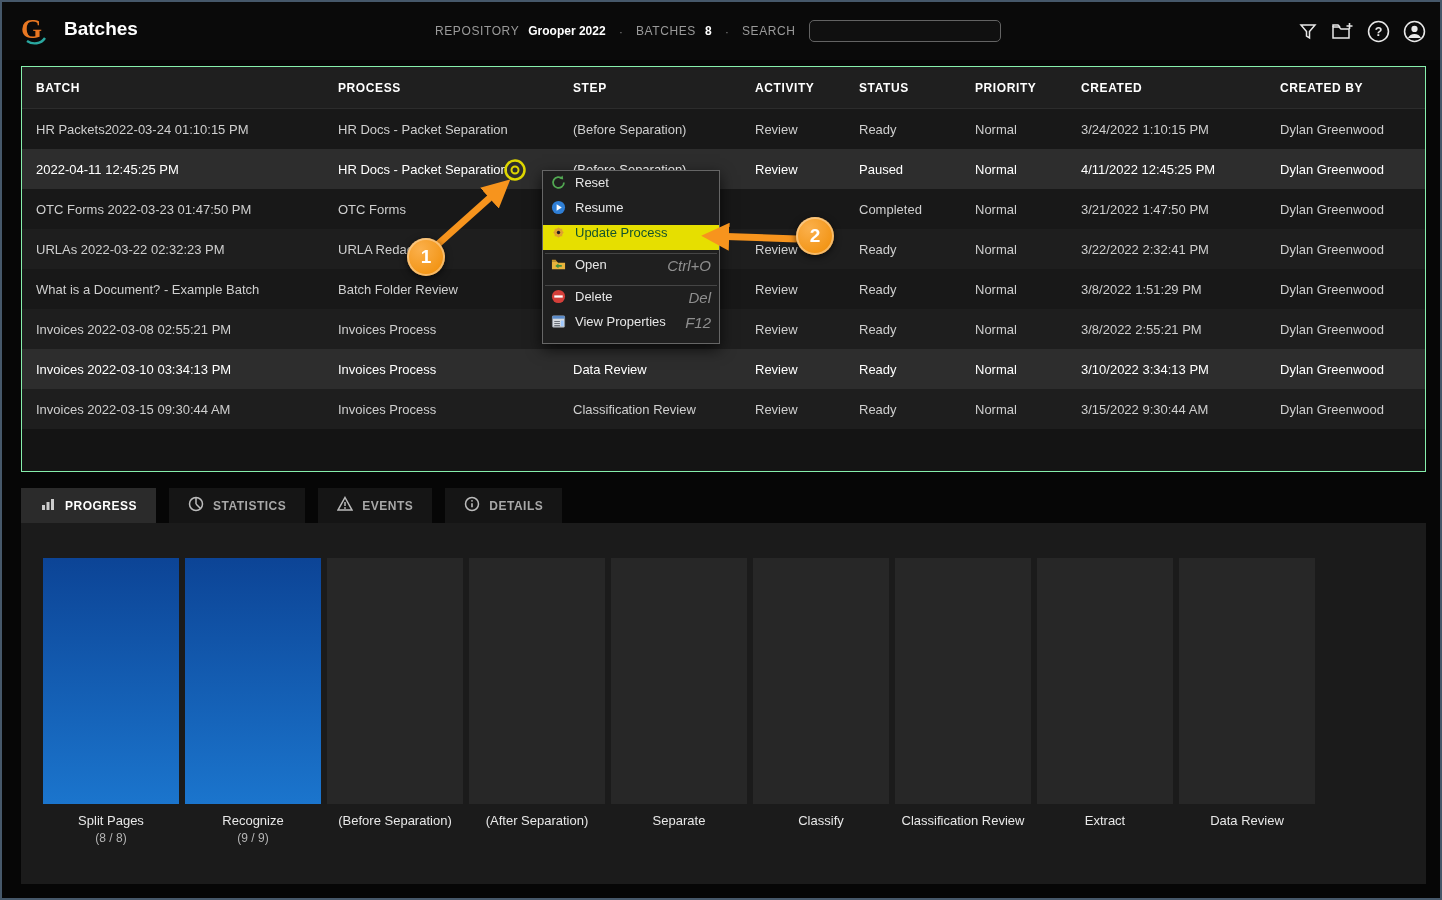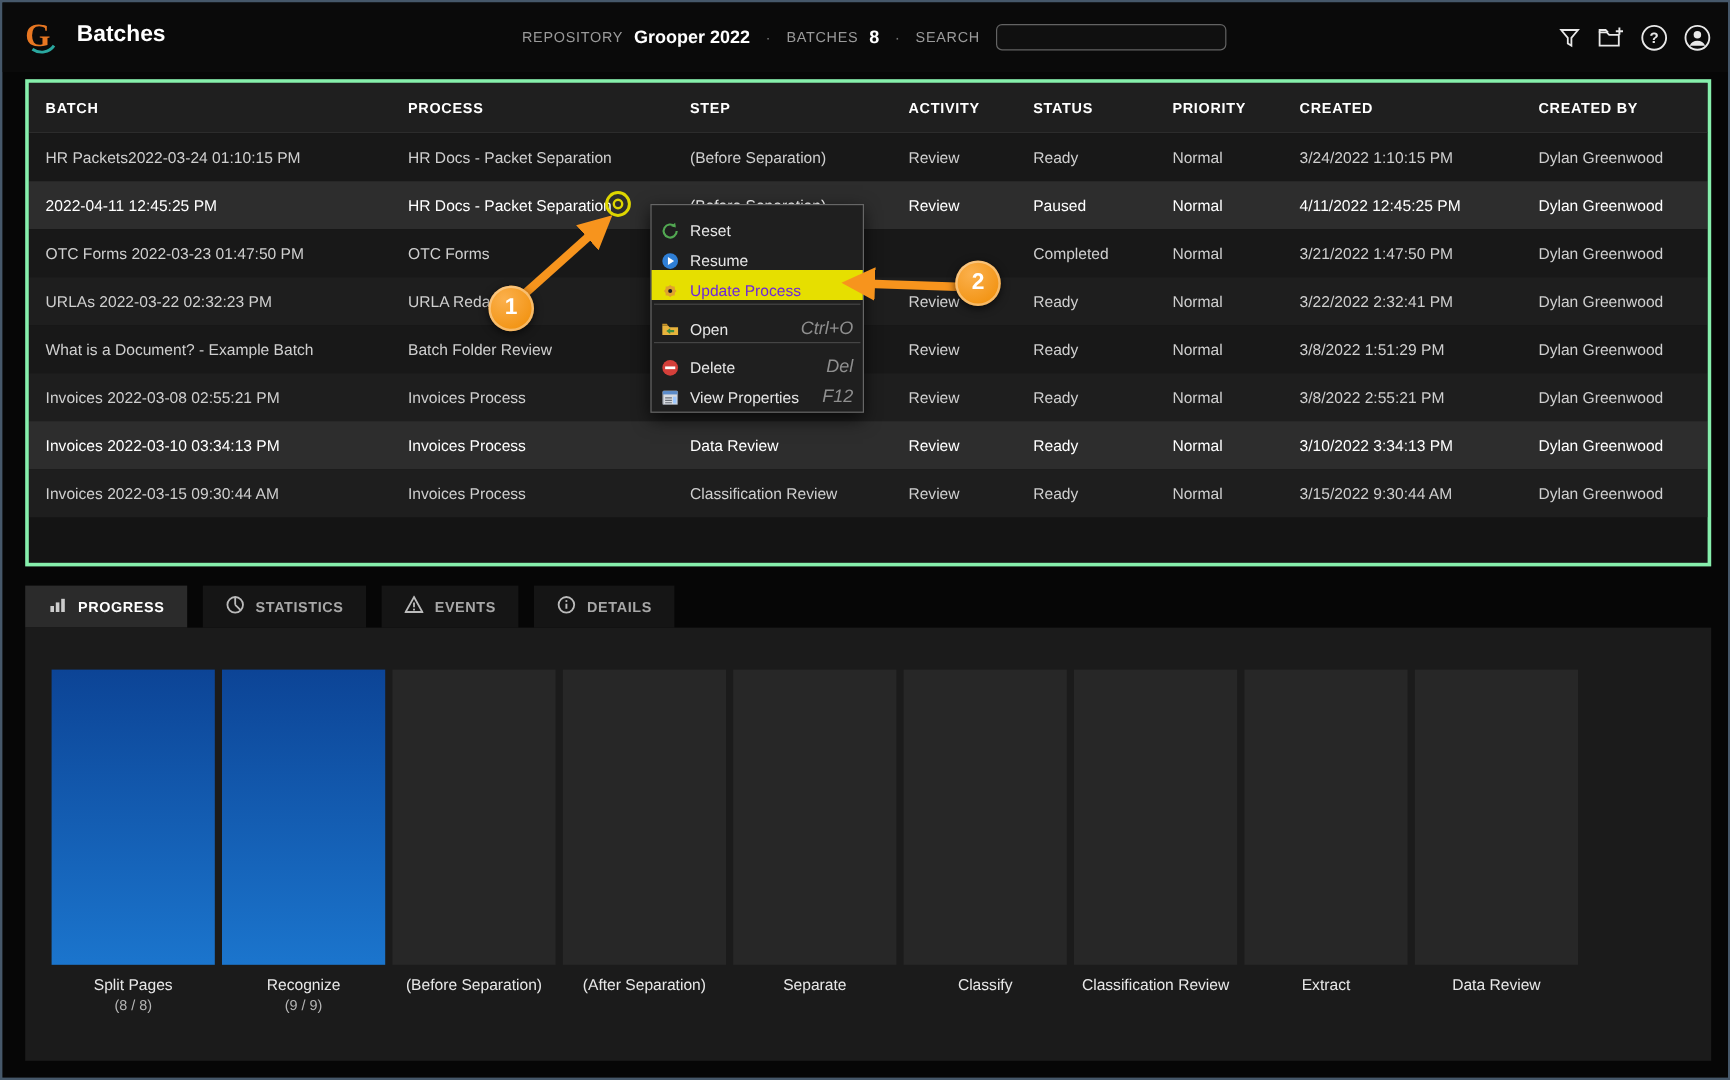--- a/index.html
+++ b/index.html
@@ -6,30 +6,30 @@
   body { background:#000; font-family:"Liberation Sans", sans-serif; }
   .window { position:relative; width:1442px; height:900px; background:#060606;
             border:2px solid #46586a; overflow:hidden; }
 
   
   header { position:absolute; left:0; top:0; width:100%; height:58px; background:#0a0a0a; }
   .logo { position:absolute; left:16px; top:9px; }
   .page-title { position:absolute; left:62px; top:16px; font-size:19px; font-weight:bold; color:#fff; }
   .header-center { position:absolute; left:433px; top:0; height:58px; display:flex; align-items:center; gap:9px; }
   .hlabel { font-size:12px; color:#9a9a9a; letter-spacing:.6px; }
-  .hvalue { font-size:15px; font-weight:bold; color:#fff; }
+  .hvalue { font-size:12px; font-weight:bold; color:#fff; }
   .dot { color:#777; font-size:13px; padding:0 4px; }
   .search-input { width:192px; height:22px; background:#101010; border:1px solid #636363;
                   border-radius:5px; color:#eee; padding:0 8px; font-size:13px; outline:none; margin-left:4px; }
   .header-right { position:absolute; right:14px; top:0; height:58px; display:flex; align-items:center; gap:13px; }
   .hicon { display:flex; align-items:center; cursor:pointer; }
 
   
   .table { position:absolute; left:19px; top:64px; width:1405px; height:406px;
-           background:#141414; border:3px solid #86efac; overflow:hidden; }
+           background:#141414; border:1px solid #86efac; overflow:hidden; }
   .grid-cols { display:grid; grid-template-columns:302px 235px 182px 104px 116px 106px 199px 1fr; align-items:center; }
   .thead { height:42px; background:#1f1f1f; border-bottom:1px solid #2c2c2c; }
   .th { padding-left:14px; font-size:12px; font-weight:bold; color:#fff; letter-spacing:.6px; }
   .tr { height:40px; background:#181818; color:#cfcfcf; font-size:13px; cursor:default; }
   .tr.alt { background:#1e1e1e; }
   .tr.selected { background:#2d2d2d; color:#fff; font-weight:normal; }
   .td { padding-left:14px; white-space:nowrap; overflow:hidden; }
 
   
   .tabs { position:absolute; left:19px; top:486px; display:flex; gap:13px; }
@@ -42,26 +42,26 @@
   .cards { position:absolute; left:22px; top:35px; display:flex; gap:6px; }
   .card-wrap { width:136px; display:flex; flex-direction:column; }
   .card { width:136px; height:246px; background:#272727; }
   .card.filled { background:linear-gradient(180deg,#0c4496 0%,#1b75cd 100%); }
   .card-name { margin-top:9px; text-align:center; font-size:13px; color:#e8e8e8; white-space:nowrap; }
   .card-count { margin-top:3px; text-align:center; font-size:12px; color:#b5b5b5; min-height:15px; }
 
   
   .context-menu { position:absolute; left:540px; top:168px; width:178px; background:#1f1f1f;
                   border:1px solid #666; box-shadow:0 5px 14px rgba(0,0,0,.7); padding:4px 0; z-index:20; }
-  .mi { height:25px; display:flex; align-items:flex-end; padding:0 8px 0 7px; gap:8px; cursor:pointer; }
+  .mi { height:25px; display:flex; align-items:flex-start; padding:0 8px 0 7px; gap:8px; cursor:pointer; }
   .mi-icon { width:17px; display:flex; justify-content:center; align-items:center; }
   .mi-label { flex:1; font-size:13px; color:#e6e6e6; white-space:nowrap; }
   .mi-shortcut { font-size:15px; font-style:italic; color:#8f8f8f; }
   .mi.highlight { background:#e6df00; }
-  .mi.highlight .mi-label { color:#6d28d9; }
+  .mi.highlight .mi-label { color:#14532d; }
   .msep { height:1px; background:#454545; margin:3px 2px; }
 
   
   .overlay { position:absolute; inset:0; z-index:30; pointer-events:none; }
   .badge { position:absolute; z-index:31; width:38px; height:38px; border-radius:50%;
            background:radial-gradient(circle at 35% 30%, #fbb04c, #ef8a00);
            box-shadow:0 2px 7px rgba(0,0,0,.65), inset 0 0 0 2px rgba(255,255,255,.35);
            color:#fff; font-size:19px; font-weight:bold; display:flex; align-items:center; justify-content:center; }
   #badge1 { left:405px; top:236px; }
   #badge2 { left:794px; top:215px; }

